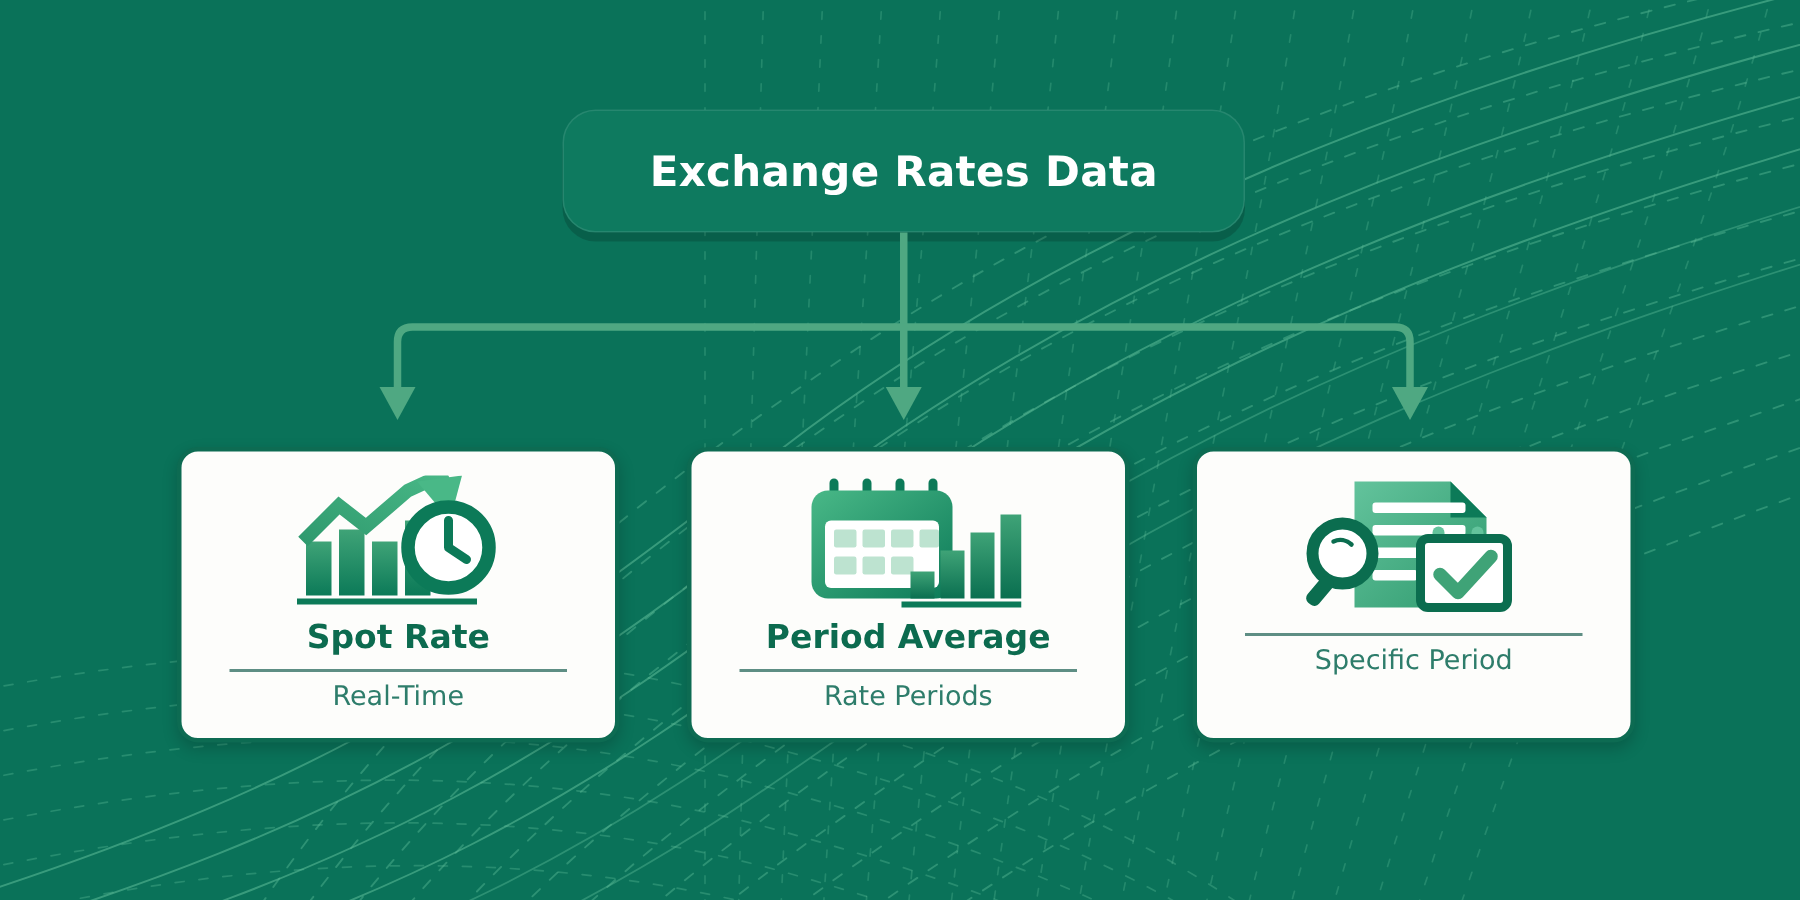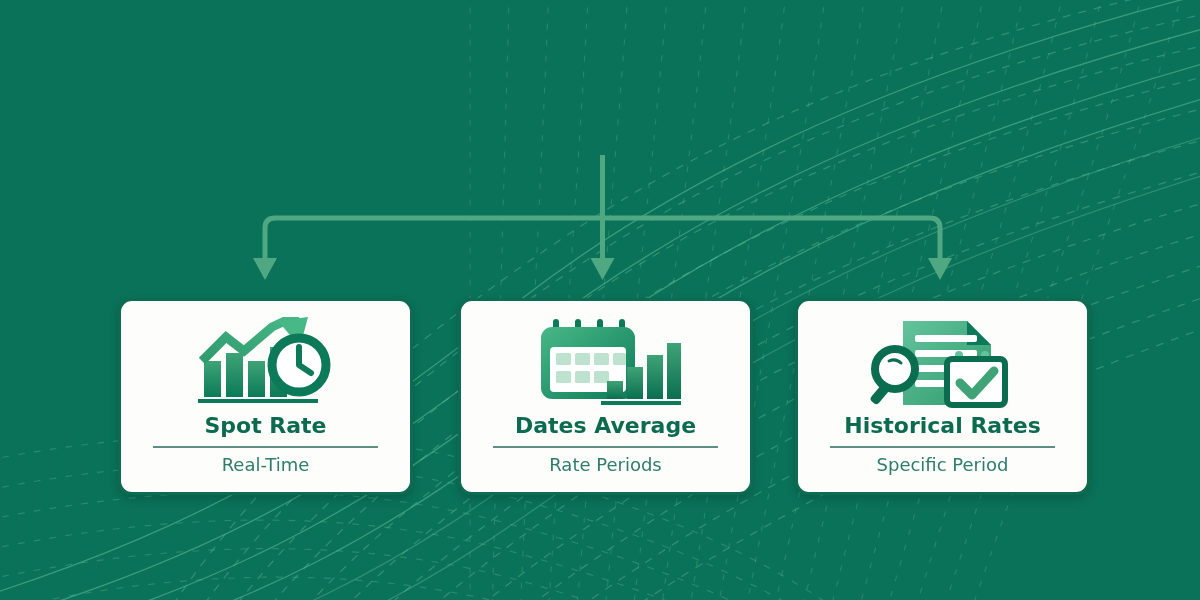--- a/index.html
+++ b/index.html
@@ -169,20 +169,23 @@
         <path d="M1260,48 C1022,112 764,202 548,368 C378,496 258,580 -40,660"></path>
         <path d="M1260,82 C1028,148 776,238 562,402 C392,528 272,610 -40,688"></path>
       </g>
       <g opacity="0.40" stroke-width="1.2">
         <path d="M1260,120 C1034,186 788,274 576,436 C406,560 286,640 -40,716"></path>
         <path d="M1260,158 C1040,224 800,310 590,470 C420,592 300,670 -40,744"></path>
       </g>
     </g>
   </svg>
 
+  <div id="title-node">
+    <span id="title-text">Exchange Rates Data</span>
+  </div>
 
   <svg id="connectors" viewBox="0 0 1200 600" xmlns="http://www.w3.org/2000/svg">
     <g stroke="#4fa882" stroke-width="5" fill="none" stroke-linecap="butt" stroke-linejoin="round">
 
       <path d="M602.5,155 L602.5,218"></path>
 
       <path d="M265,262 L265,228 Q265,218 275,218 L930,218 Q940,218 940,228 L940,262"></path>
 
       <path d="M602.5,218 L602.5,262"></path>
     </g>
@@ -262,21 +265,21 @@
         </g>
 
         <rect x="76" y="64" width="16" height="18" fill="url(#c2bar)"></rect>
         <rect x="96" y="50" width="16" height="32" fill="url(#c2bar)"></rect>
         <rect x="116" y="38" width="16" height="44" fill="url(#c2bar)"></rect>
         <rect x="136" y="26" width="14" height="56" fill="url(#c2bar)"></rect>
 
         <rect x="70" y="84" width="80" height="4" fill="#0c7a58"></rect>
       </svg>
     </div>
-    <div class="card-title">Dates Average</div>
+    <div class="card-title">Period Average</div>
     <div class="card-rule"></div>
     <div class="card-sub">Rate Periods</div>
   </div>
 
   <div class="card" id="card-2">
     <div class="card-icon">
       <svg width="160" height="92" viewBox="0 0 160 92" xmlns="http://www.w3.org/2000/svg">
         <defs>
           <linearGradient id="c3doc" x1="0" y1="0" x2="1" y2="1">
             <stop offset="0%" stop-color="#63c39c"></stop>
@@ -298,18 +301,17 @@
         <circle cx="32" cy="52" r="20" fill="none" stroke="#0b6d4f" stroke-width="8"></circle>
         <path d="M26,44 a11,11 0 0 1 12,2" fill="none" stroke="#0b6d4f" stroke-width="3" stroke-linecap="round"></path>
         <rect x="12" y="66" width="10" height="22" rx="4" transform="rotate(40 17 77)" fill="#0b6d4f"></rect>
 
         <rect x="92" y="34" width="8" height="14" rx="4" fill="#63c39c"></rect>
         <rect x="118" y="34" width="8" height="14" rx="4" fill="#63c39c"></rect>
         <rect x="84" y="42" width="58" height="46" rx="5" fill="#ffffff" stroke="#0b6d4f" stroke-width="6"></rect>
         <path d="M97,66 L109,78 L131,54" fill="none" stroke="#3fa377" stroke-width="9" stroke-linecap="round" stroke-linejoin="round"></path>
       </svg>
     </div>
-    <div class="card-title">Historical Rates</div>
     <div class="card-rule"></div>
     <div class="card-sub">Specific Period</div>
   </div>
 
 </div>
 
 </body></html>

